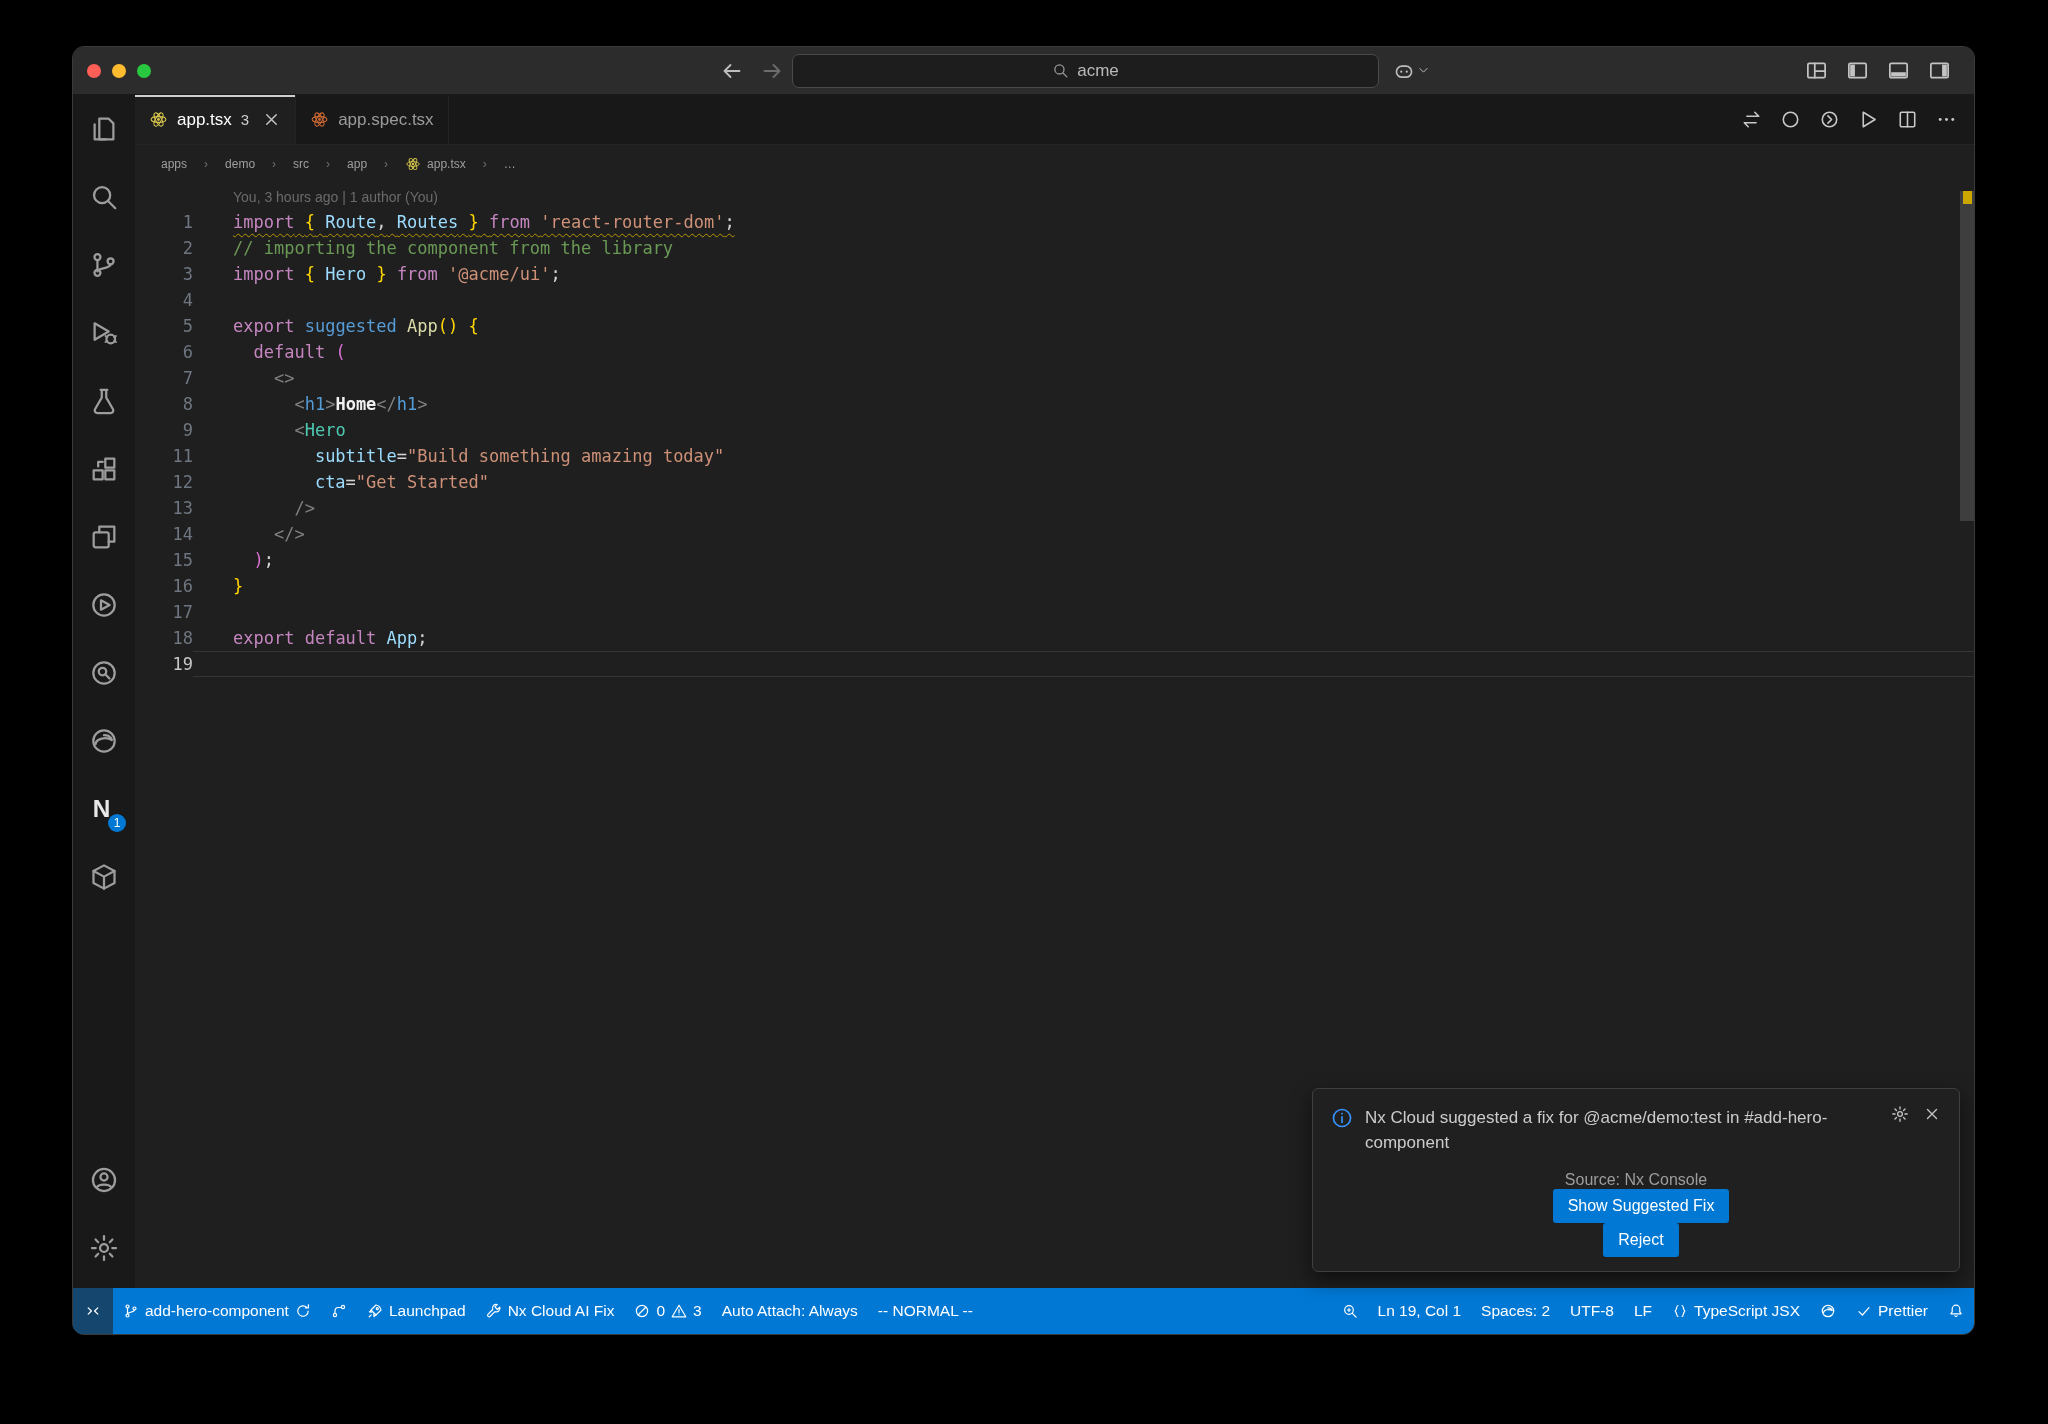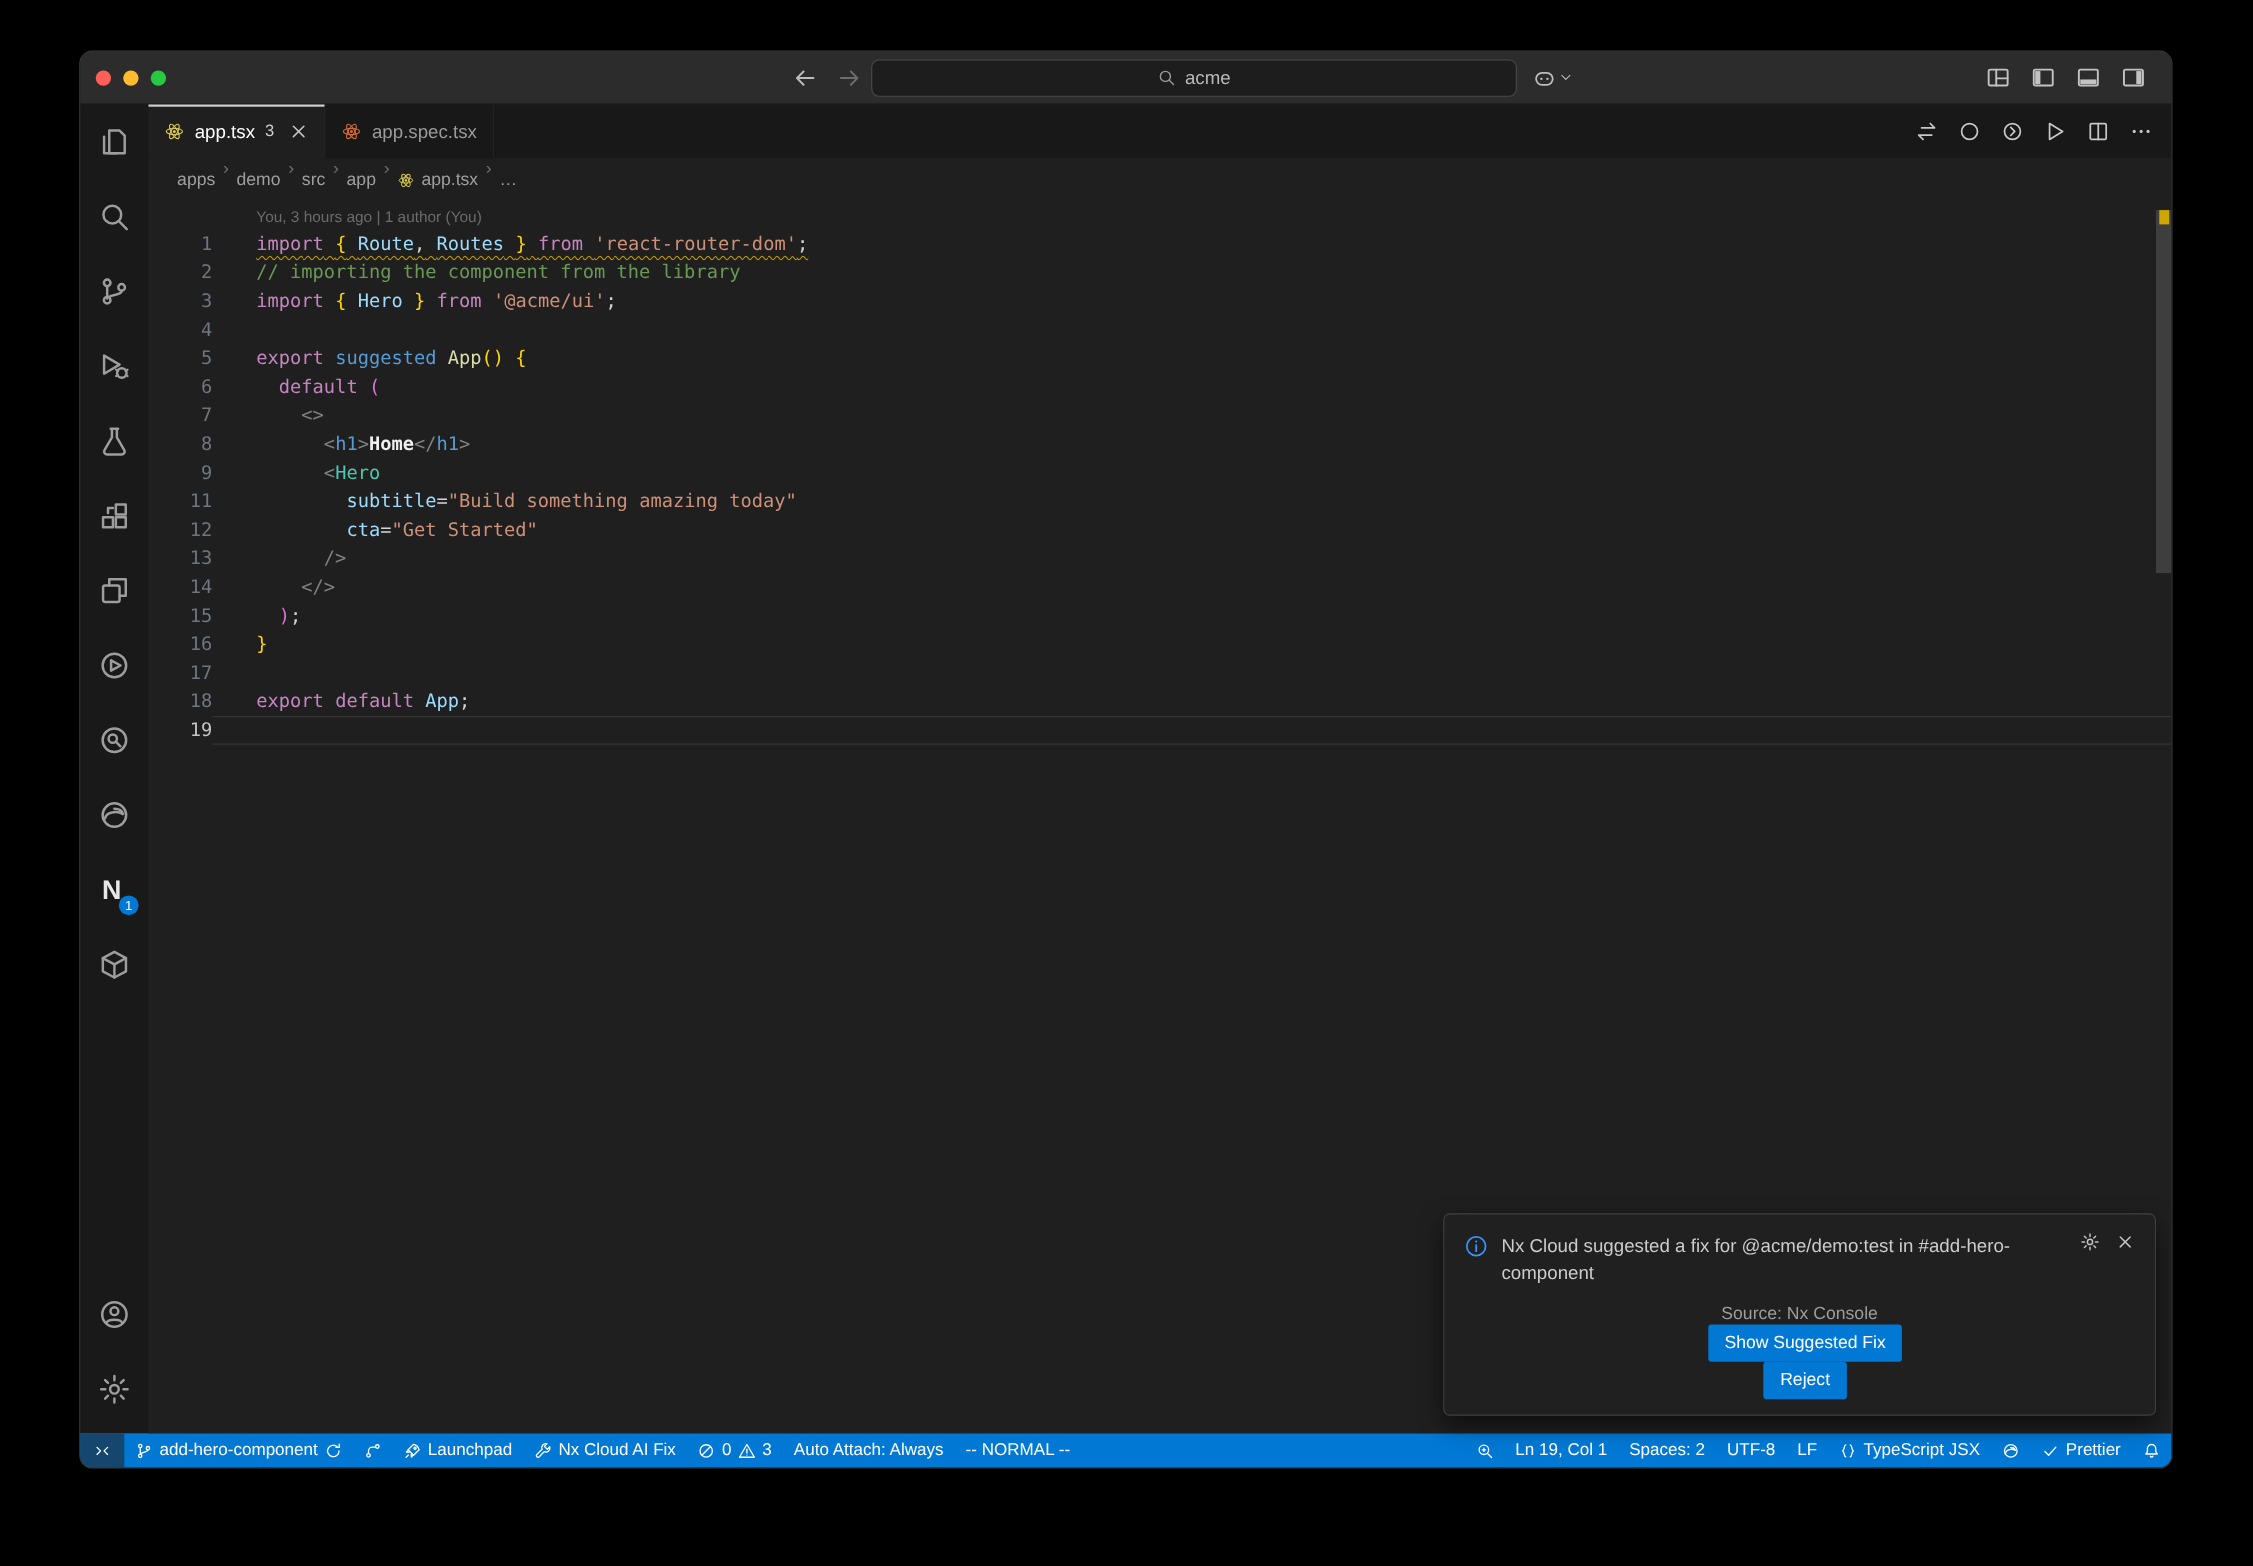--- a/index.html
+++ b/index.html
@@ -60,22 +60,22 @@
        background:#181818;border-right:1px solid #242424;position:relative;cursor:pointer;}
   .tab .ico{width:19px;height:19px;}
   .tab.active{background:#1f1f1f;color:#fff;}
   .tab.active::before{content:"";position:absolute;top:0;left:0;right:0;height:2px;background:#cfcfcf;}
   .tab-badge{font-size:15px;color:#cfcfcf;}
   .tab-close{width:17px;height:17px;color:#c5c5c5;margin-left:4px;cursor:pointer;}
   .tab-actions{margin-left:auto;display:flex;align-items:center;padding-right:8px;color:#c8c8c8;}
   .tab-actions .ico{width:21px;height:21px;margin:0 9px;cursor:pointer;}
 
   
-  .breadcrumbs{height:38px;display:flex;padding-left:26px;
-               font-size:16px;color:#9f9f9f;gap:7px;flex:none;}
+  .breadcrumbs{height:38px;display:flex;align-items:center;padding-left:26px;
+               font-size:12px;color:#9f9f9f;gap:17px;flex:none;}
   .bc-item{display:flex;align-items:center;gap:6px;cursor:pointer;}
   .bc-item .ico{width:16px;height:16px;}
   .bc-sep{color:#6e6e6e;}
 
   
   .code-area{flex:1;position:relative;overflow:hidden;
              font-family:"DejaVu Sans Mono","Liberation Mono",monospace;font-size:17px;}
   .blame{margin:4px 0 2px 98px;color:#6b6b6b;font-size:14px;line-height:20px;
          font-family:"Liberation Sans",sans-serif;}
   .code-line{display:flex;height:26px;line-height:26px;}
@@ -103,21 +103,21 @@
   .ntf-info{width:22px;height:22px;color:#3794ff;flex:none;margin-top:2px;}
   .ntf-msg{flex:1;color:#cccccc;font-size:17px;line-height:25px;}
   .ntf-actions{display:flex;align-items:center;}
   .ntf-actions .ico{width:18px;height:18px;margin-left:14px;color:#c3c3c3;cursor:pointer;}
   .ntf-foot{display:flex;align-items:center;margin-top:16px;flex-direction:column;}
   .ntf-source{color:#9d9d9d;font-size:16px;flex:1;}
   .ntf-btn{background:var(--accent);color:#fff;border:none;font-size:16px;padding:8px 15px;
            border-radius:3px;margin-left:10px;cursor:pointer;font-family:inherit;}
 
   
-  .statusbar{height:31px;background:var(--accent);display:flex;align-items:stretch;
+  .statusbar{height:46px;background:var(--accent);display:flex;align-items:stretch;
              color:#fff;font-size:15.5px;flex:none;}
   .sb-left{display:flex;align-items:stretch;flex:1;min-width:0;overflow:hidden;}
   .sb-right{display:flex;align-items:center;}
   .sb-item{display:flex;align-items:center;gap:6px;padding:0 10px;white-space:nowrap;cursor:pointer;}
   .sb-item .ico{width:16px;height:16px;}
   .sb-remote{background:#15466e;padding:0 12px;}
 
   .ico{display:inline-flex;}
   .ico svg{width:100%;height:100%;display:block;}
 </style>

